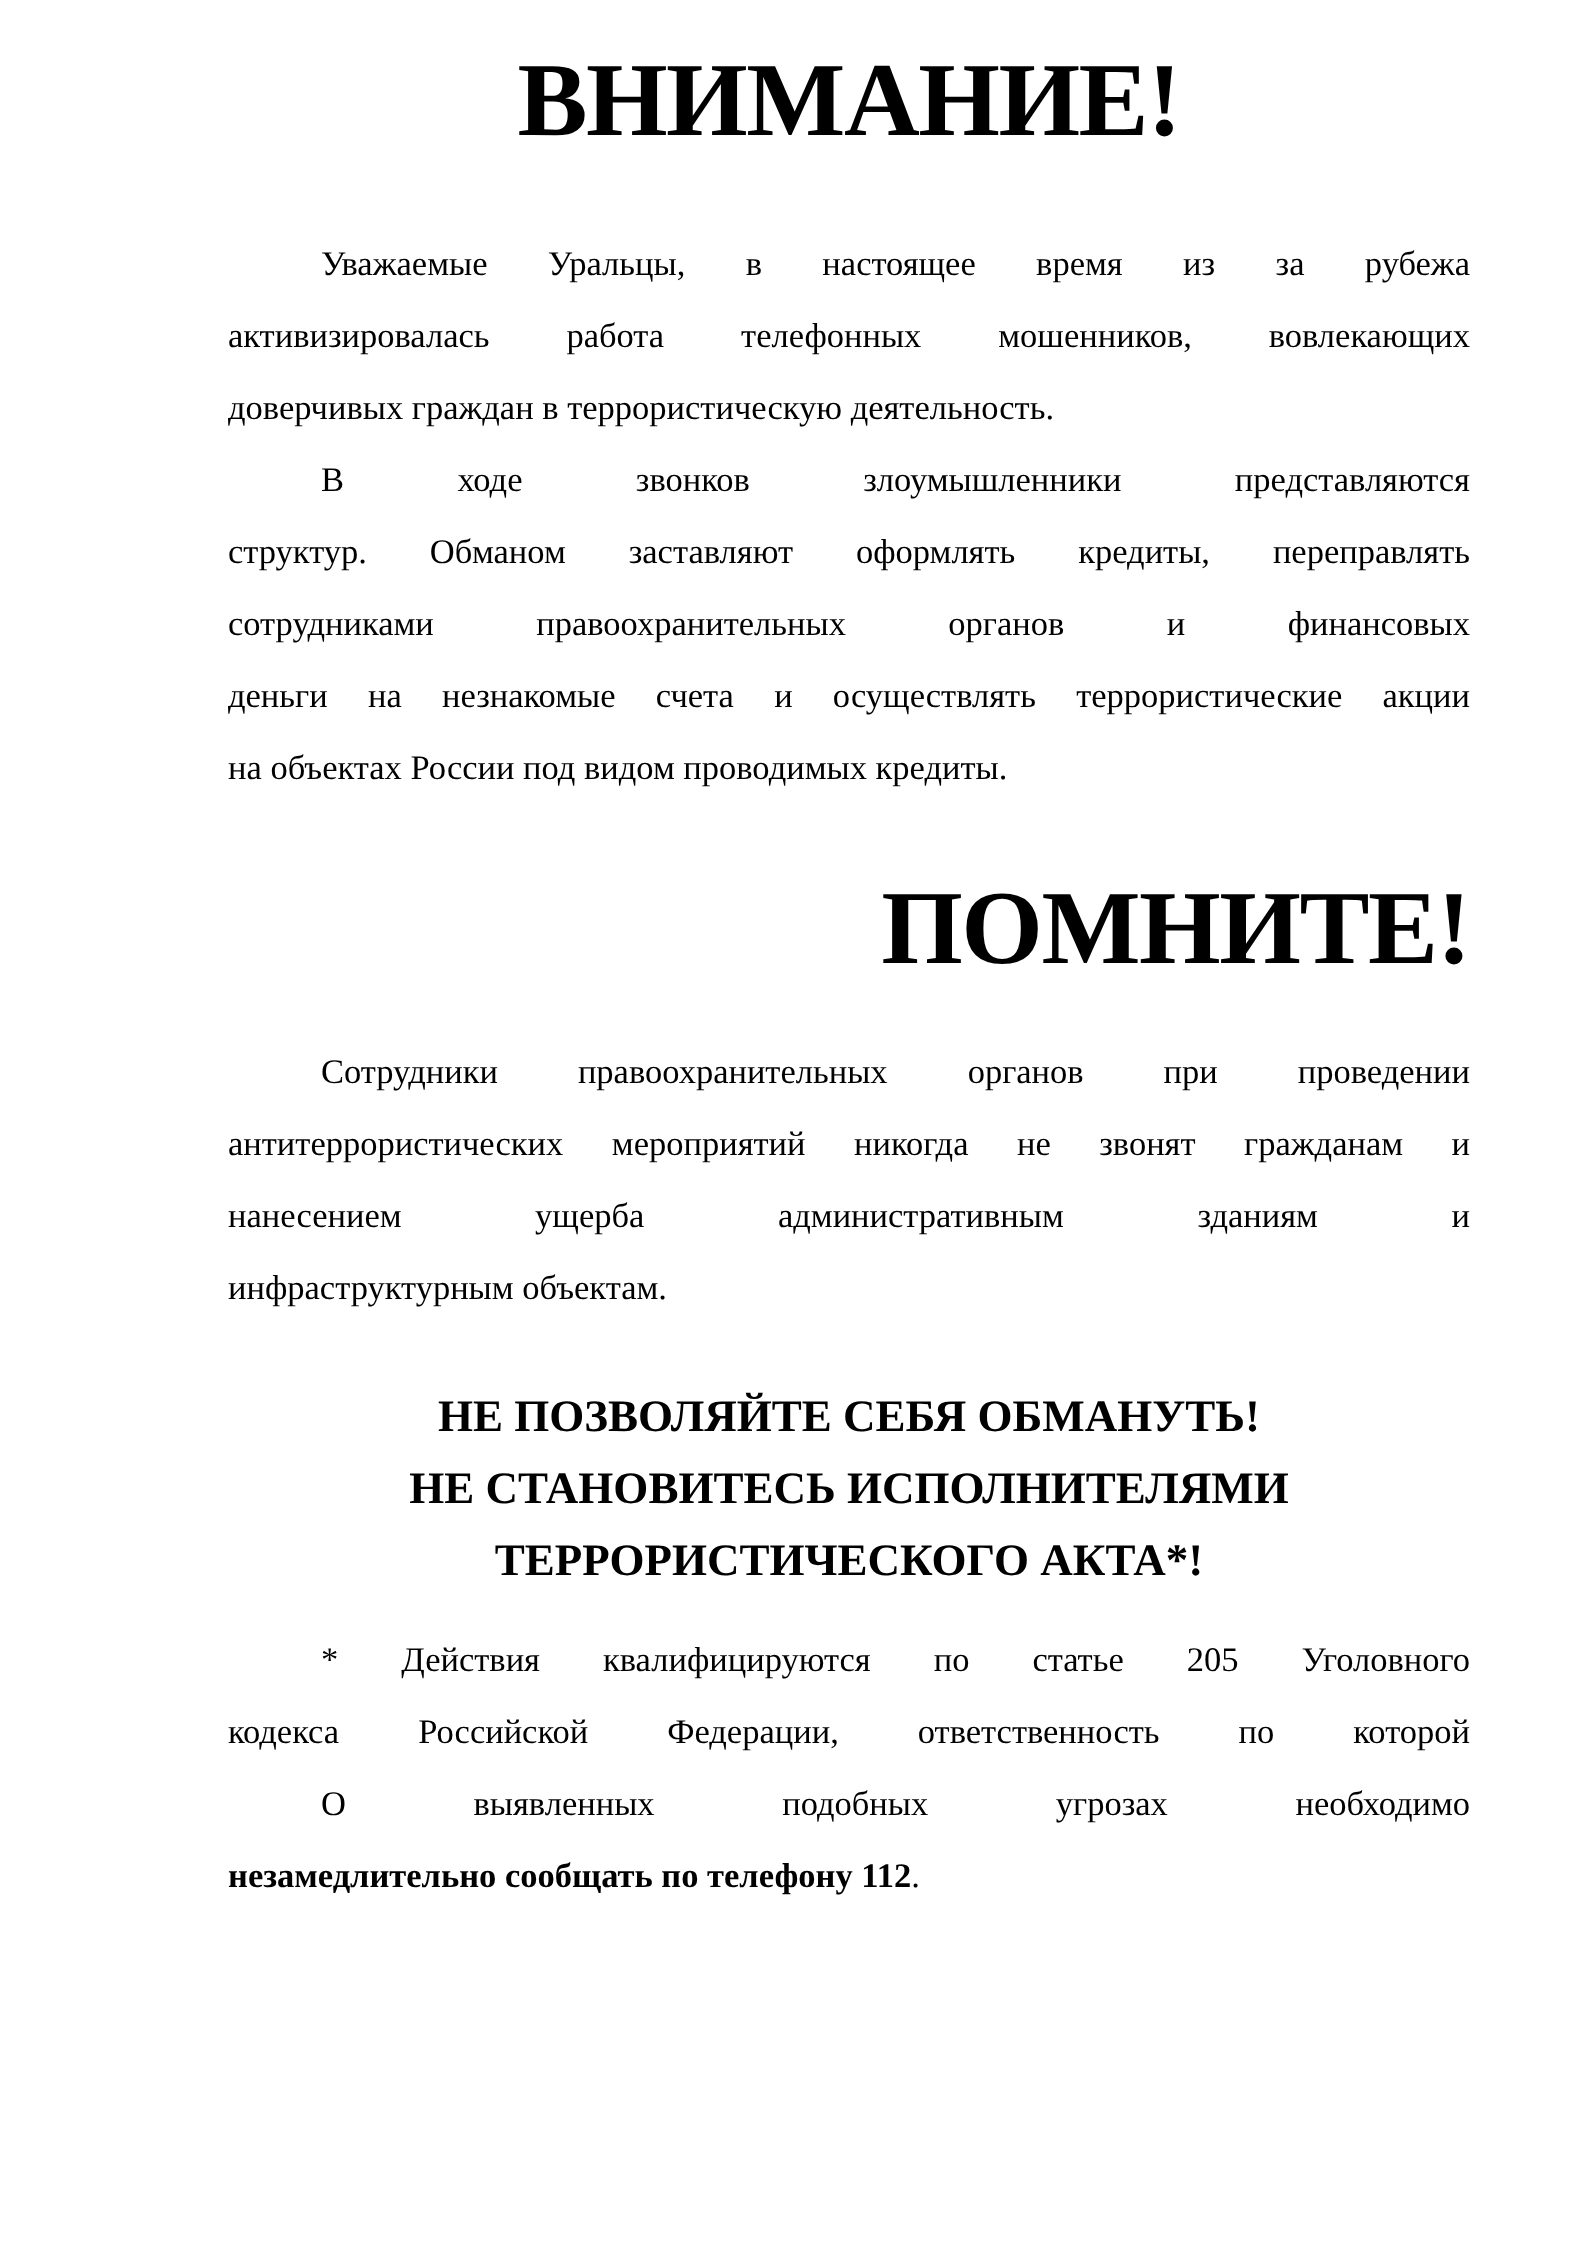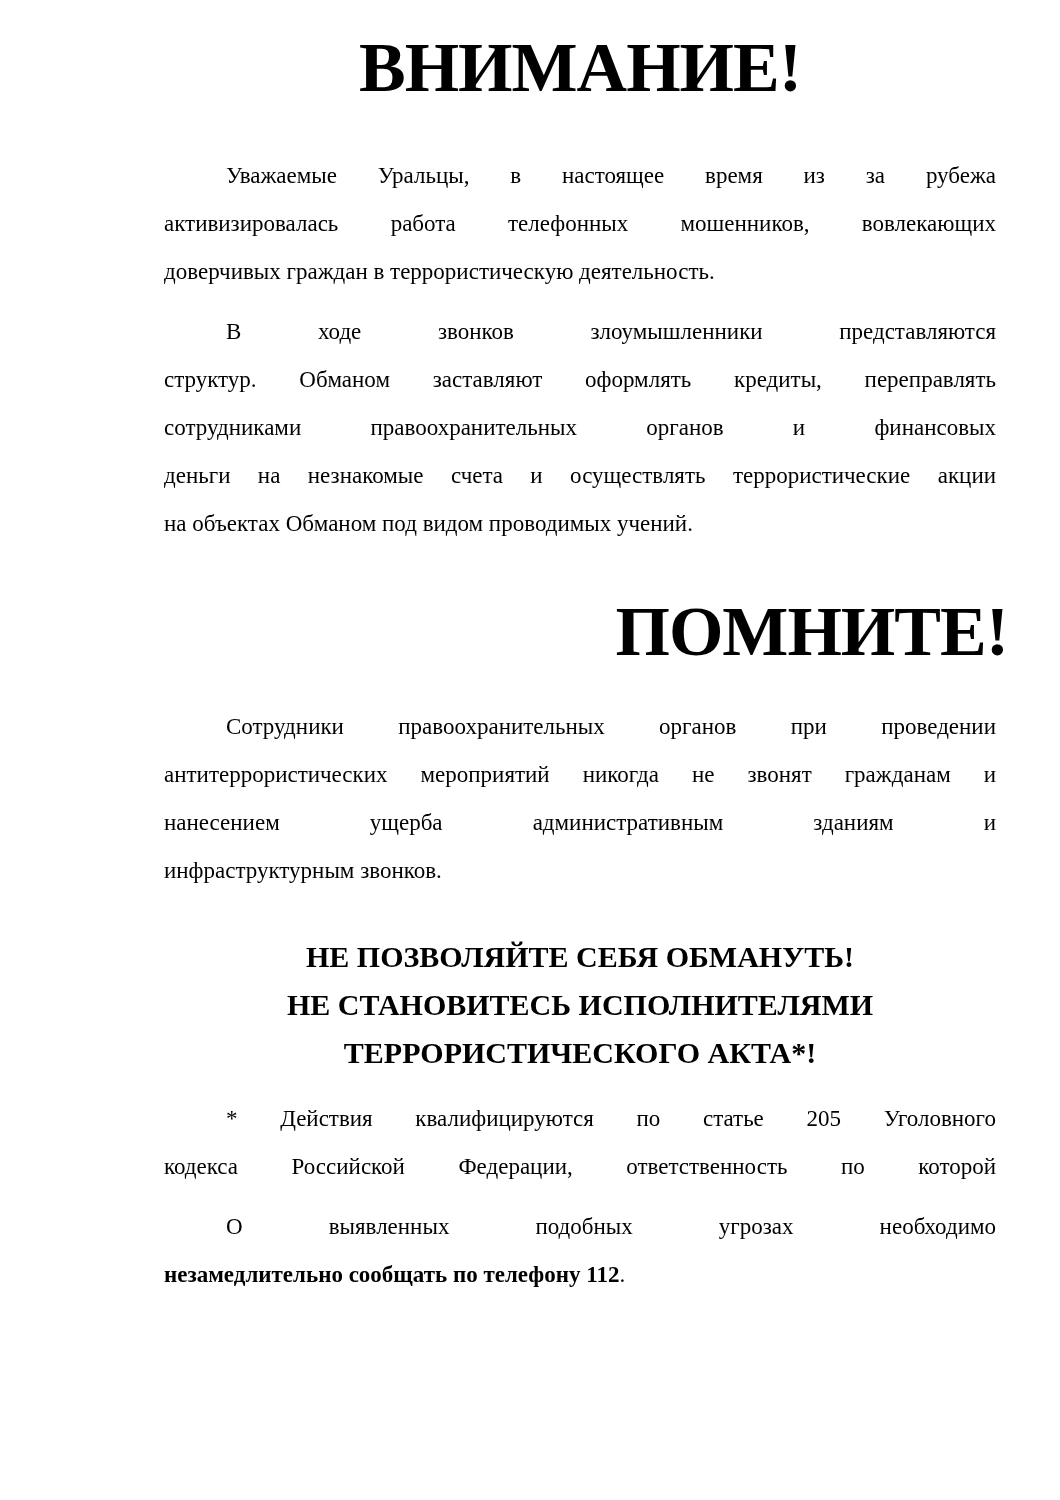--- a/index.html
+++ b/index.html
@@ -8,34 +8,34 @@
     background: #ffffff;
   }
   .page {
     position: relative;
     width: 1060px;
     height: 1500px;
     box-sizing: border-box;
     background: #ffffff;
     color: #000000;
     font-family: "Liberation Serif", "DejaVu Serif", serif;
-    padding: 28px 52px 0 152px;
+    padding: 28px 80px 0 152px;
     overflow: hidden;
   }
   .doc-title {
     font-weight: 700;
     font-size: 70px;
     line-height: 80px;
     text-align: center;
     white-space: nowrap;
     letter-spacing: -1px;
   }
   .title-remember { margin-top: 44px; text-align: right; }
 
-  .para { margin: 12px; }
+  .para { margin: 0; }
   .para-intro    { margin-top: 44px; }
   .para-reminder { margin-top: 31px; }
   .para-footnote { margin-top: 18px; }
 
   .line {
     font-size: 23px;
     line-height: 48px;
     text-align: justify;
     text-align-last: justify;
   }
@@ -64,30 +64,30 @@
     <div class="line first">Уважаемые Уральцы, в настоящее время из за рубежа</div>
     <div class="line">активизировалась работа телефонных мошенников, вовлекающих</div>
     <div class="line last">доверчивых граждан в террористическую деятельность.</div>
   </div>
 
   <div class="para">
     <div class="line first">В ходе звонков злоумышленники представляются</div>
     <div class="line">структур. Обманом заставляют оформлять кредиты, переправлять</div>
     <div class="line">сотрудниками правоохранительных органов и финансовых</div>
     <div class="line">деньги на незнакомые счета и осуществлять террористические акции</div>
-    <div class="line last">на объектах Обманом под видом проводимых учений.</div>
+    <div class="line last">на объектах России под видом проводимых кредиты.</div>
   </div>
 
   <div class="doc-title title-remember">ПОМНИТЕ!</div>
 
   <div class="para para-reminder">
     <div class="line first">Сотрудники правоохранительных органов при проведении</div>
     <div class="line">антитеррористических мероприятий никогда не звонят гражданам и</div>
     <div class="line">нанесением ущерба административным зданиям и</div>
-    <div class="line last">инфраструктурным звонков.</div>
+    <div class="line last">инфраструктурным объектам.</div>
   </div>
 
   <div class="warning-heading">
     <div class="wh-line">НЕ ПОЗВОЛЯЙТЕ СЕБЯ ОБМАНУТЬ!</div>
     <div class="wh-line">НЕ СТАНОВИТЕСЬ ИСПОЛНИТЕЛЯМИ</div>
     <div class="wh-line">ТЕРРОРИСТИЧЕСКОГО АКТА*!</div>
   </div>
 
   <div class="para para-footnote">
     <div class="line first">* Действия квалифицируются по статье 205 Уголовного</div>

